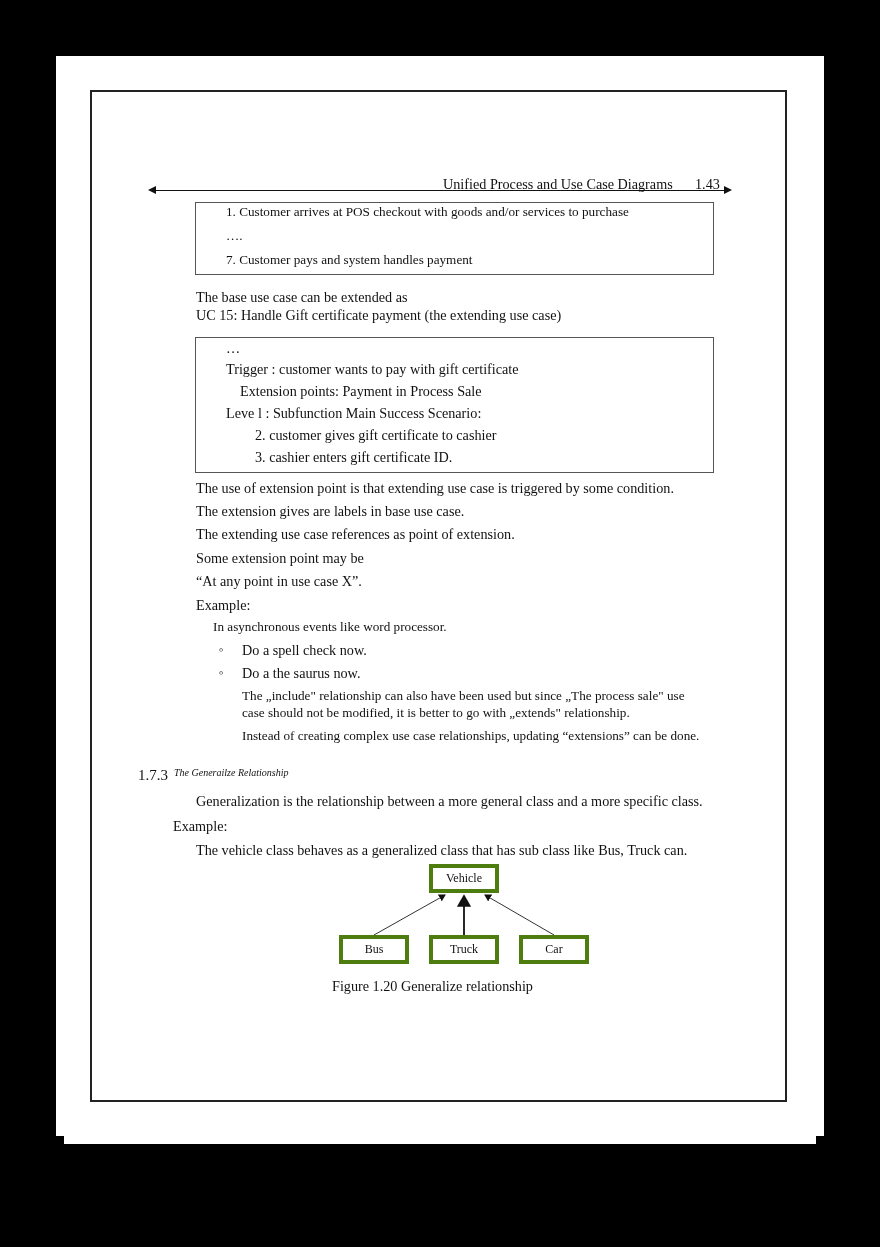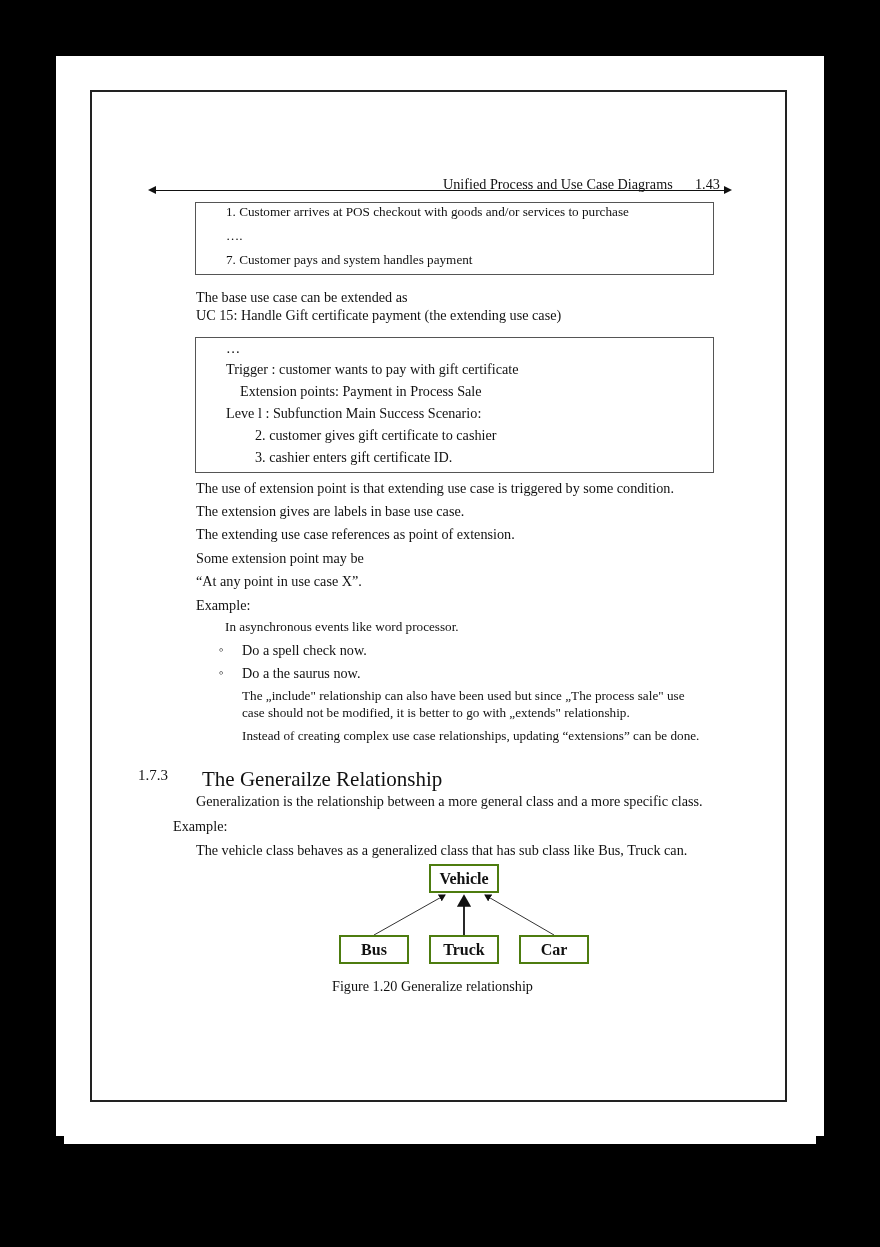--- a/index.html
+++ b/index.html
@@ -33,24 +33,23 @@
   }
   .arrow-r {
     position: absolute; left: 724px; top: 186px; width: 0; height: 0;
     border-top: 4px solid transparent; border-bottom: 4px solid transparent;
     border-left: 8px solid #111;
   }
   .box {
     position: absolute; border: 1px solid #555; box-sizing: border-box;
   }
   .uml {
-    position: absolute; border: 2px solid #4d7c0f; box-sizing: border-box;
+    position: absolute; border: 4px solid #4d7c0f; box-sizing: border-box;
     display: flex; align-items: center; justify-content: center;
-    font-size: 16px;
-    font-weight: bold;
+    font-size: 12px;
   }
   svg { position: absolute; left: 0; top: 0; overflow: visible; }
 </style>
 </head>
 <body>
 
 <div class="page"></div>
 <div class="page-foot"></div>
 <div class="frame"></div>
 
@@ -76,31 +75,31 @@
 <div class="abs t14" style="left:255px; top:427px;">2. customer gives gift certificate to cashier</div>
 <div class="abs t14" style="left:255px; top:449px;">3. cashier enters gift certificate ID.</div>
 
 <div class="abs t14" style="left:196px; top:480px;">The use of extension point is that extending use case is triggered by some condition.</div>
 <div class="abs t14" style="left:196px; top:503px;">The extension gives are labels in base use case.</div>
 <div class="abs t14" style="left:196px; top:526px;">The extending use case references as point of extension.</div>
 <div class="abs t14" style="left:196px; top:550px;">Some extension point may be</div>
 <div class="abs t14" style="left:196px; top:573px;">“At any point in use case X”.</div>
 <div class="abs t14" style="left:196px; top:597px;">Example:</div>
 
-<div class="abs t13" style="left:225px; top:619px;">In asynchronous events like word processor.</div>
+<div class="abs t13" style="left:213px; top:619px;">In asynchronous events like word processor.</div>
 <div class="abs t13" style="left:219px; top:642px;">◦</div>
 <div class="abs t14" style="left:242px; top:642px;text-align:right;">Do a spell check now.</div>
 <div class="abs t13" style="left:219px; top:665px;">◦</div>
 <div class="abs t14" style="left:242px; top:665px;">Do a the saurus now.</div>
 <div class="abs t13" style="left:242px; top:688px;">The „include" relationship can also have been used but since „The process sale" use</div>
 <div class="abs t13" style="left:242px; top:705px;">case should not be modified, it is better to go with „extends" relationship.</div>
 <div class="abs t13" style="left:242px; top:728px;">Instead of creating complex use case relationships, updating “extensions” can be done.</div>
 
 <div class="abs" style="left:138px; top:767px; font-size:15px;">1.7.3</div>
-<div class="abs" style="left:202px; top:767px; font-size:21px;">The Generailze Relationship</div>
+<div class="abs" style="left:174px; top:767px; font-size:10px;font-style:italic;">The Generailze Relationship</div>
 <div class="abs t14" style="left:196px; top:793px;">Generalization is the relationship between a more general class and a more specific class.</div>
 <div class="abs t14" style="left:173px; top:818px;">Example:</div>
 <div class="abs t14" style="left:196px; top:842px;">The vehicle class behaves as a generalized class that has sub class like Bus, Truck can.</div>
 
 <div>
   <svg width="880" height="1247">
     <defs>
       <marker id="ah" markerWidth="8" markerHeight="8" refX="6" refY="4" orient="auto">
         <path d="M0,0 L7,4 L0,8 Z" fill="#111"></path>
       </marker>

